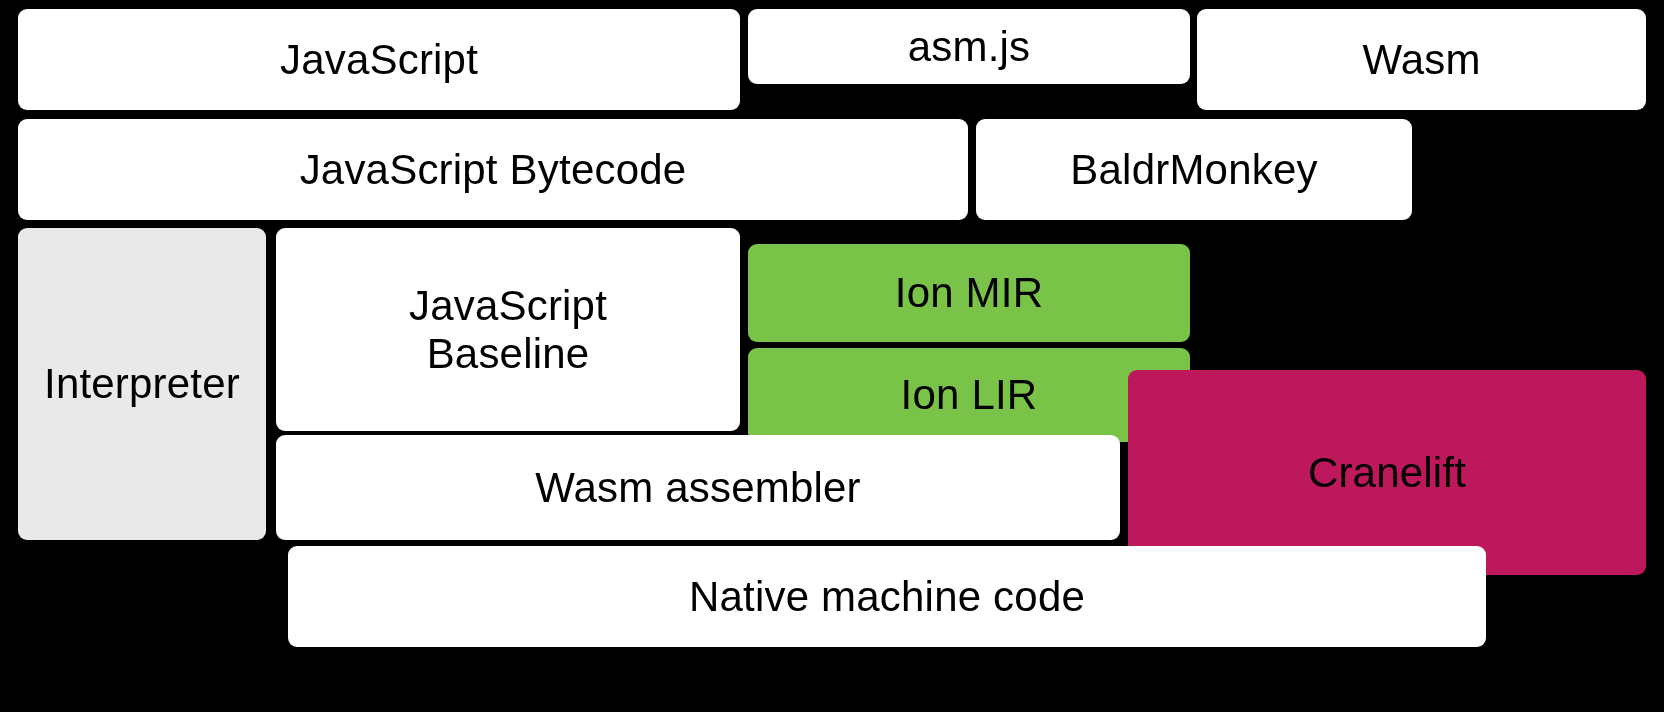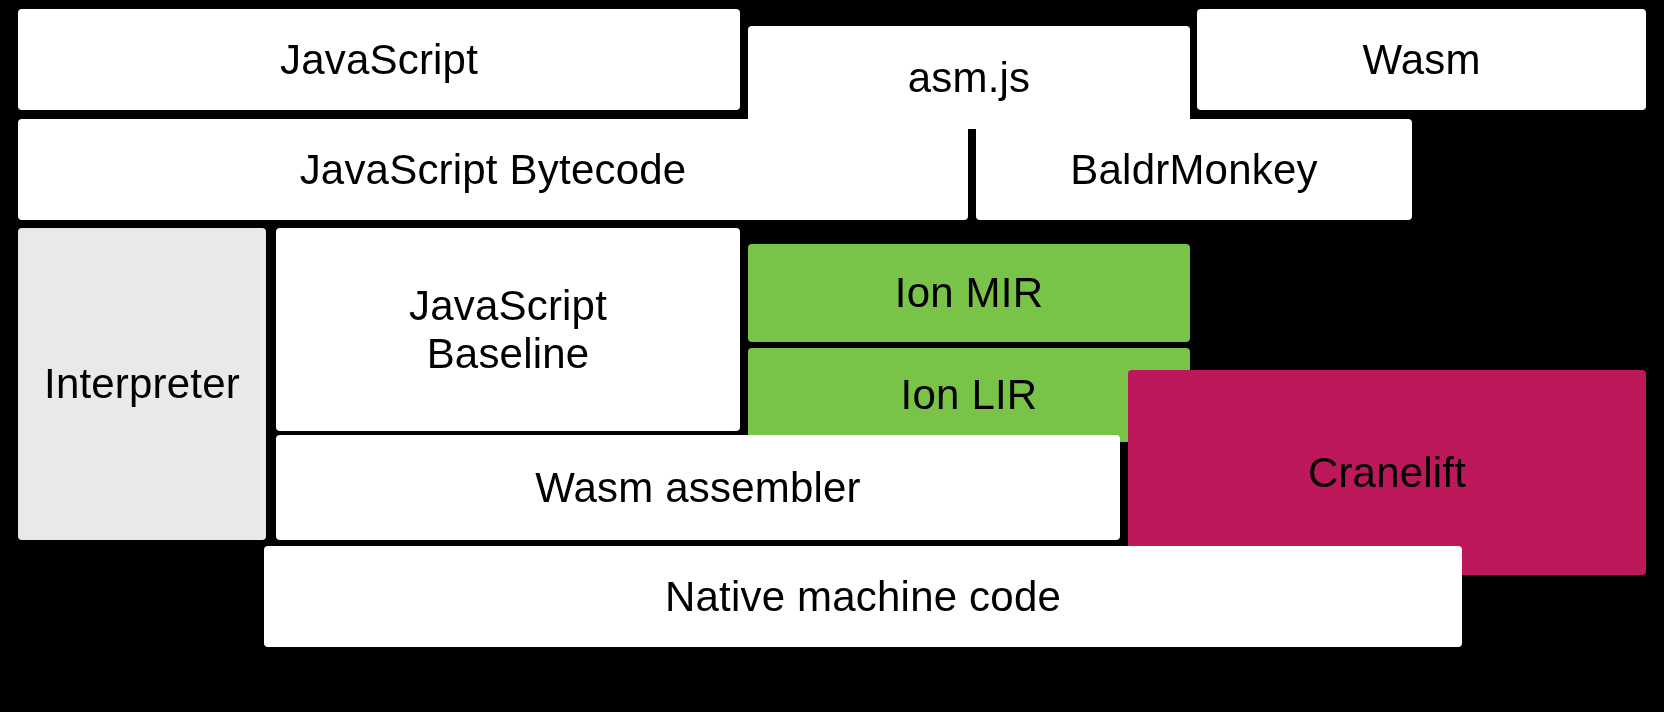--- a/index.html
+++ b/index.html
@@ -20,45 +20,45 @@
     height: 712px;
     background: #000000;
   }
   .node {
     position: absolute;
     box-sizing: border-box;
     display: flex;
     align-items: center;
     justify-content: center;
     text-align: center;
-    border-radius: 4px;
+    border-radius: 9px;
     color: #000000;
     font-size: 42px;
     line-height: 1.12;
     letter-spacing: 0.2px;
     font-weight: 400;
     padding: 2px 8px;
     white-space: pre-line;
     user-select: none;
   }
   .fill-white  { background: #ffffff; }
   .fill-gray   { background: #e9e9e9; }
   .fill-green  { background: #79c348; margin-top: 16px; }
   .fill-pink   { background: #be185d; margin-top: 36px; }
 </style>
 </head>
 <body>
 
 <div id="diagram" style="background: rgb(0, 0, 0);">
     <div class="node fill-white" style="left: 18px; top: 9px; width: 722px; height: 101px; color: rgb(0, 0, 0);">JavaScript</div>
-    <div class="node fill-white" style="left: 748px; top: 26px; width: 442px; height: 103px; color: rgb(0, 0, 0);">asm.js</div>
+    <div class="node fill-white" style="left: 748px; top: 9px; width: 442px; height: 75px; color: rgb(0, 0, 0);">asm.js</div>
     <div class="node fill-white" style="left: 18px; top: 119px; width: 950px; height: 101px; color: rgb(0, 0, 0);">JavaScript Bytecode</div>
     <div class="node fill-white" style="left: 1197px; top: 9px; width: 449px; height: 101px; color: rgb(0, 0, 0);">Wasm</div>
     <div class="node fill-white" style="left: 976px; top: 119px; width: 436px; height: 101px; color: rgb(0, 0, 0);">BaldrMonkey</div>
     <div class="node fill-gray" style="left: 18px; top: 228px; width: 248px; height: 312px; color: rgb(0, 0, 0); text-align: right;">Interpreter</div>
     <div class="node fill-white" style="left: 276px; top: 228px; width: 464px; height: 203px; color: rgb(0, 0, 0);">JavaScript
 Baseline</div>
     <div class="node fill-green" style="left: 748px; top: 228px; width: 442px; height: 98px; color: rgb(0, 0, 0);">Ion MIR</div>
     <div class="node fill-green" style="left: 748px; top: 332px; width: 442px; height: 94px; color: rgb(0, 0, 0);">Ion LIR</div>
     <div class="node fill-pink" style="left: 1128px; top: 334px; width: 518px; height: 205px; color: rgb(0, 0, 0);">Cranelift</div>
     <div class="node fill-white" style="left: 276px; top: 435px; width: 844px; height: 105px; color: rgb(0, 0, 0);">Wasm assembler</div>
-    <div class="node fill-white" style="left: 264px; top: 546px; width: 1198px; height: 101px; color: rgb(0, 0, 0);">Native machine code</div>
+    <div class="node fill-white" style="left: 288px; top: 546px; width: 1198px; height: 101px; color: rgb(0, 0, 0);">Native machine code</div>
   </div>
 
 </body></html>

